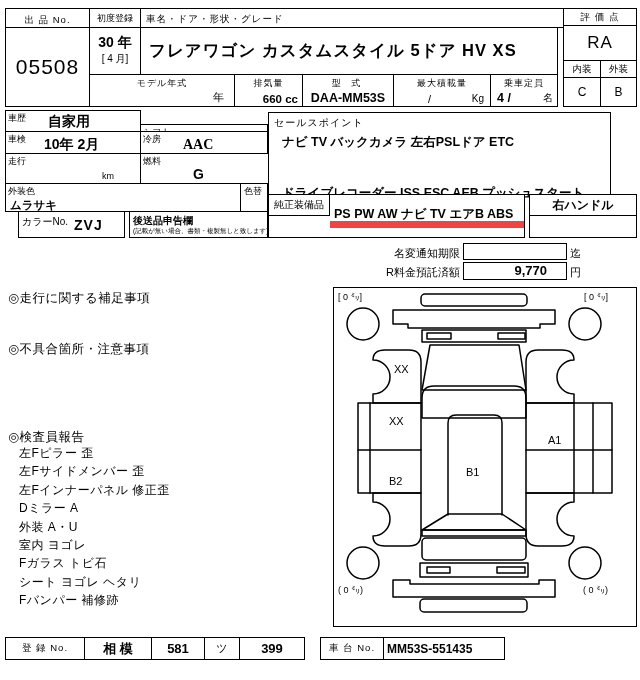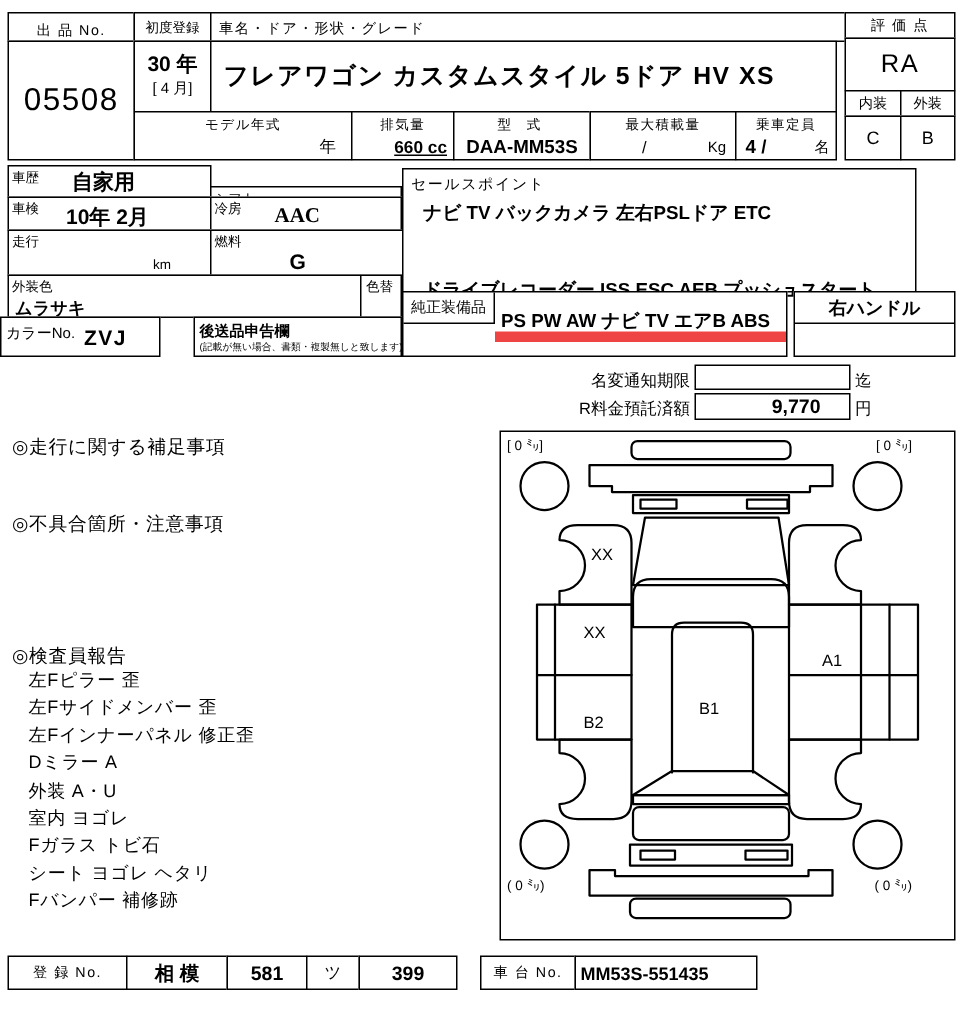--- a/index.html
+++ b/index.html
@@ -44,21 +44,21 @@
   <div class="cell" style="left:140px;top:27px;width:418px;height:48px;">
     <div style="position:absolute;left:8px;top:0;bottom:0;right:0;display:flex;align-items:center;font-size:16.5px;font-weight:700;letter-spacing:1px;white-space:nowrap;">フレアワゴン カスタムスタイル 5ドア  HV XS</div>
   </div>
 
   <div class="cell" style="left:89px;top:74px;width:146px;height:33px;">
     <span class="hdrcell" style="top:2px;">モデル年式</span>
     <span class="botval" style="text-align:right;padding-right:10px;font-size:11px;">年</span>
   </div>
   <div class="cell" style="left:234px;top:74px;width:69px;height:33px;padding-left:42px;">
     <span class="hdrcell" style="top:2px;">排気量</span>
-    <span class="botval val" style="text-align:right;padding-right:4px;font-size:11.5px;text-decoration:underline;">660 cc</span>
+    <span class="botval val" style="text-align:right;padding-right:4px;font-size:11.5px;">660 cc</span>
   </div>
   <div class="cell" style="left:302px;top:74px;width:92px;height:33px;">
     <span class="hdrcell" style="top:2px;letter-spacing:4px;">型  式</span>
     <span class="botval val" style="text-align:center;font-size:12.5px;">DAA-MM53S</span>
   </div>
   <div class="cell" style="left:393px;top:74px;width:98px;height:33px;">
     <span class="hdrcell" style="top:2px;">最大積載量</span>
     <span class="botval" style="display:flex;justify-content:space-between;padding:0 6px 0 34px;font-size:11px;">
       <span>/</span>
       <span style="font-size:10px;">Kg</span>
@@ -110,21 +110,21 @@
     <span class="corner-lbl">燃料</span>
     <span class="abs val" style="left:52px;top:12px;font-size:14px;">G</span>
   </div>
   <div class="cell" style="left:5px;top:183px;width:236px;height:29px;">
     <span class="corner-lbl">外装色</span>
     <span class="abs" style="left:4px;top:14px;font-size:11.5px;font-weight:600;">ムラサキ</span>
   </div>
   <div class="cell" style="left:240px;top:183px;width:28px;height:29px;">
     <span class="corner-lbl" style="left:3px;">色替</span>
   </div>
-  <div class="cell" style="left:0;top:211px;width:107px;height:27px;">
+  <div class="cell" style="left:18px;top:211px;width:107px;height:27px;">
     <span class="abs" style="left:3px;top:3px;font-size:10px;">カラーNo.</span>
     <span class="abs val" style="left:55px;top:5px;font-size:14px;letter-spacing:1px;">ZVJ</span>
   </div>
   <div class="cell" style="left:129px;top:211px;width:139px;height:27px;">
     <span class="abs" style="left:3px;top:2px;font-size:10px;font-weight:700;">後送品申告欄</span>
     <span class="abs" style="left:3px;top:15px;font-size:6.5px;white-space:nowrap;">(記載が無い場合、書類・複製無しと致します)</span>
   </div>
 
   <div class="cell thick" style="left:268px;top:112px;width:343px;height:83px;">
     <span class="abs" style="left:5px;top:3px;font-size:10px;letter-spacing:1px;">セールスポイント</span>

